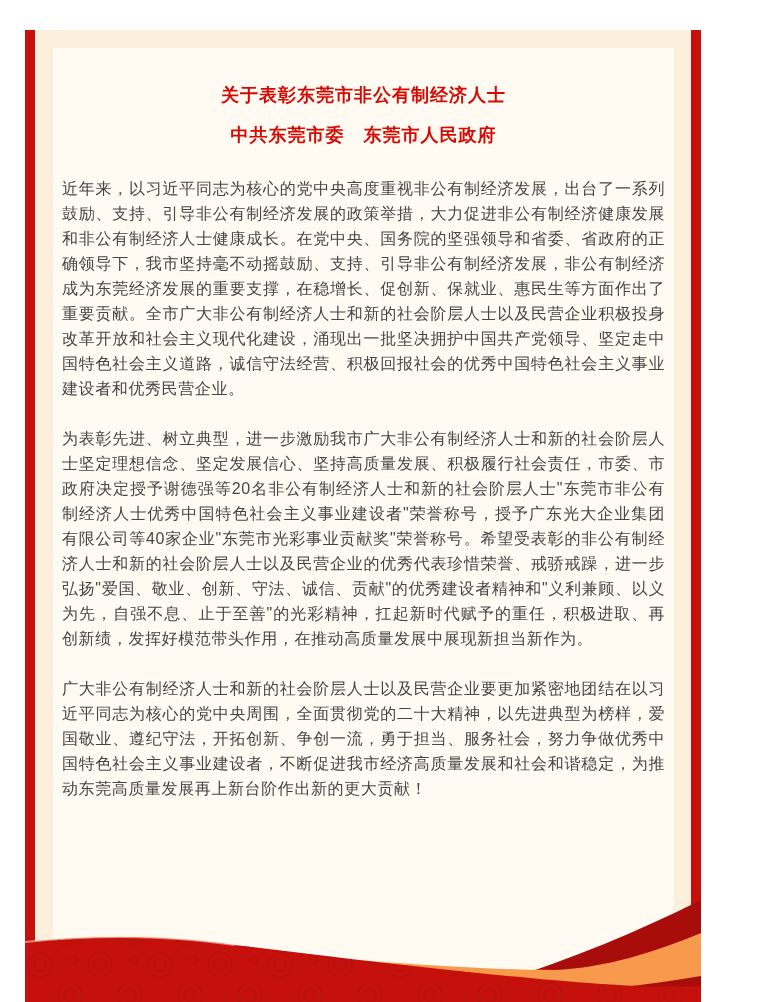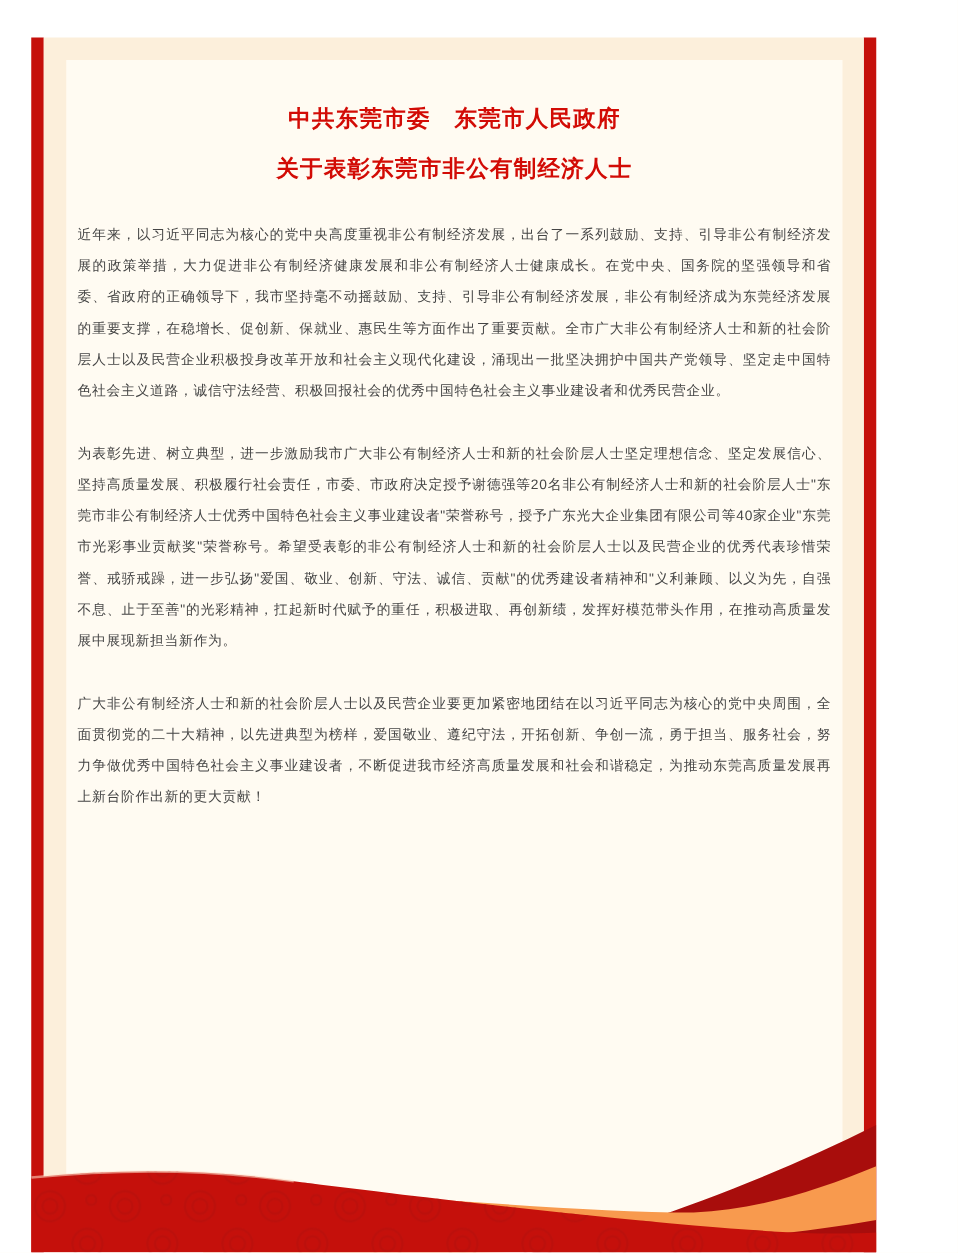--- a/index.html
+++ b/index.html
@@ -44,21 +44,21 @@
     font-size:18px;
     font-weight:bold;
     line-height:40px;
     text-align:center;
     color:var(--title-color);
     letter-spacing:1px;
   }
   .title-line{display:block;}
   .body-text{
     margin-top:21px;
-    font-size:11px;
+    font-size:16px;
     line-height:25px;
     color:var(--body-color);
     text-align:justify;
     letter-spacing:0.6px;
   }
   .body-text p{margin:0 0 25px 0;}
   .wave{
     position:absolute;left:0;bottom:0;
     width:676px;height:112px;
     display:block;
@@ -76,22 +76,22 @@
   <div class="frame">
 
     <div class="strip strip-left"></div>
     <div class="strip strip-right"></div>
 
     <div class="band">
       <div class="card">
         <div class="content">
 
           <h1 class="title">
+            <span class="title-line">关于表彰东莞市非公有制经济人士</span>
             <span class="title-line">中共东莞市委　东莞市人民政府</span>
-            <span class="title-line">关于表彰东莞市非公有制经济人士</span>
           </h1>
 
           <div class="body-text">
             <p>近年来，以习近平同志为核心的党中央高度重视非公有制经济发展，出台了一系列鼓励、支持、引导非公有制经济发展的政策举措，大力促进非公有制经济健康发展和非公有制经济人士健康成长。在党中央、国务院的坚强领导和省委、省政府的正确领导下，我市坚持毫不动摇鼓励、支持、引导非公有制经济发展，非公有制经济成为东莞经济发展的重要支撑，在稳增长、促创新、保就业、惠民生等方面作出了重要贡献。全市广大非公有制经济人士和新的社会阶层人士以及民营企业积极投身改革开放和社会主义现代化建设，涌现出一批坚决拥护中国共产党领导、坚定走中国特色社会主义道路，诚信守法经营、积极回报社会的优秀中国特色社会主义事业建设者和优秀民营企业。</p>
             <p>为表彰先进、树立典型，进一步激励我市广大非公有制经济人士和新的社会阶层人士坚定理想信念、坚定发展信心、坚持高质量发展、积极履行社会责任，市委、市政府决定授予谢德强等20名非公有制经济人士和新的社会阶层人士"东莞市非公有制经济人士优秀中国特色社会主义事业建设者"荣誉称号，授予广东光大企业集团有限公司等40家企业"东莞市光彩事业贡献奖"荣誉称号。希望受表彰的非公有制经济人士和新的社会阶层人士以及民营企业的优秀代表珍惜荣誉、戒骄戒躁，进一步弘扬"爱国、敬业、创新、守法、诚信、贡献"的优秀建设者精神和"义利兼顾、以义为先，自强不息、止于至善"的光彩精神，扛起新时代赋予的重任，积极进取、再创新绩，发挥好模范带头作用，在推动高质量发展中展现新担当新作为。</p>
             <p>广大非公有制经济人士和新的社会阶层人士以及民营企业要更加紧密地团结在以习近平同志为核心的党中央周围，全面贯彻党的二十大精神，以先进典型为榜样，爱国敬业、遵纪守法，开拓创新、争创一流，勇于担当、服务社会，努力争做优秀中国特色社会主义事业建设者，不断促进我市经济高质量发展和社会和谐稳定，为推动东莞高质量发展再上新台阶作出新的更大贡献！</p>
           </div>
 
         </div>
       </div>

